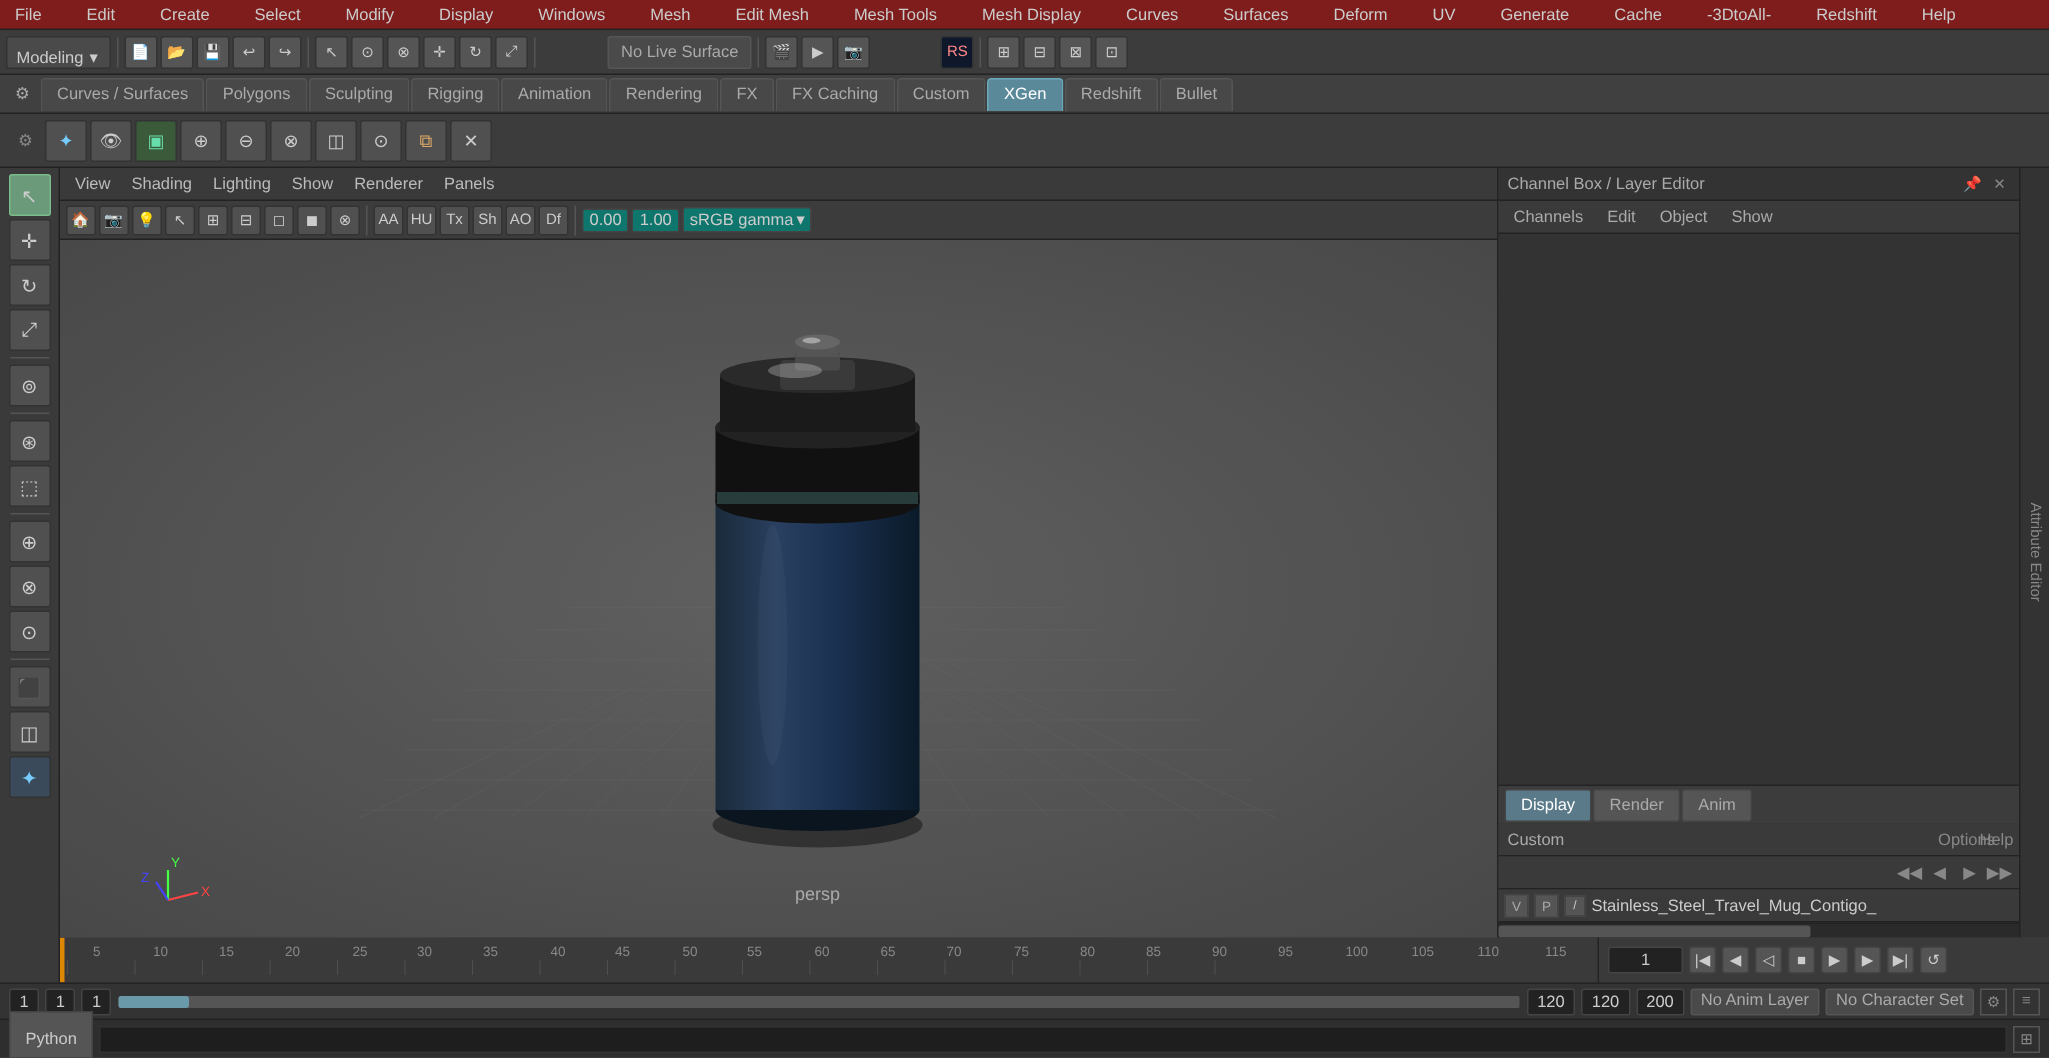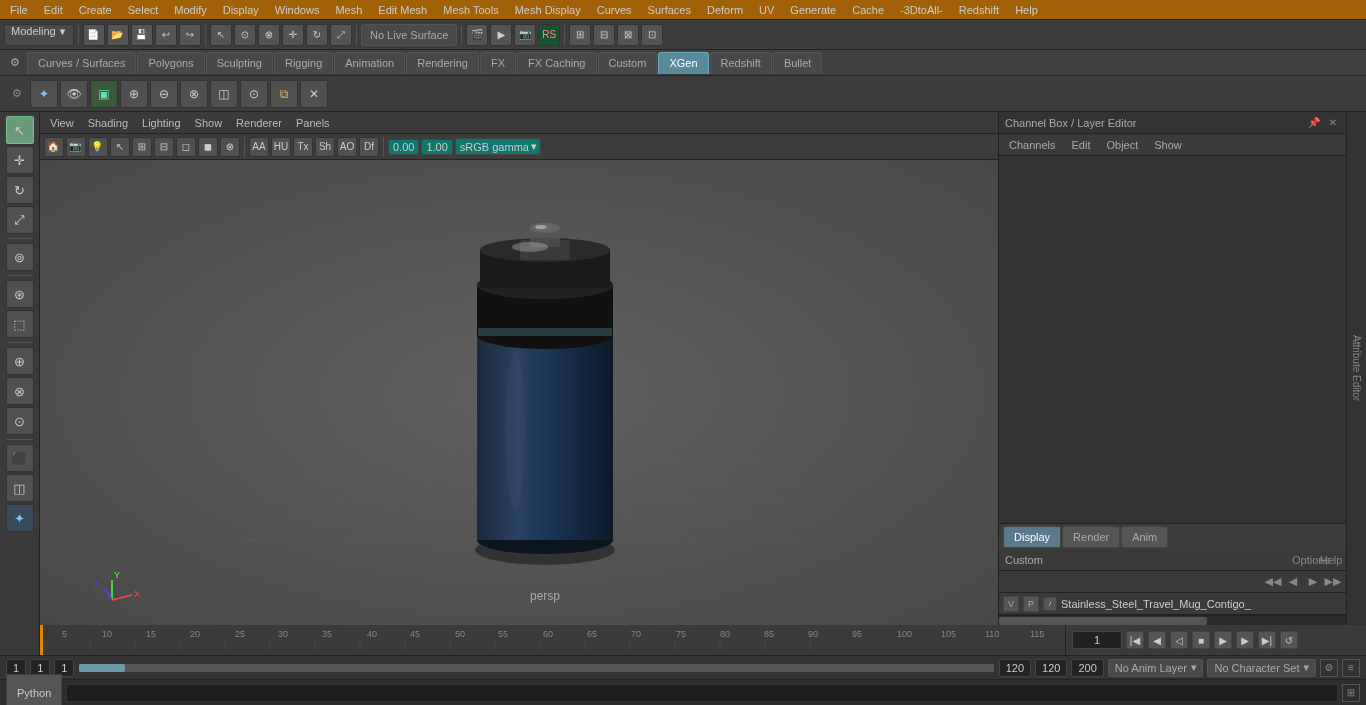--- a/index.html
+++ b/index.html
@@ -10,25 +10,25 @@
       background: #3c3c3c;
       font-family: Arial, sans-serif;
       font-size: 11px;
       color: #cccccc;
       user-select: none;
     }
 
     
     .menu-bar {
       height: 20px;
-      background: #a16207;
+      background: #7f1d1d;
       display: flex;
       align-items: center;
       padding: 0 4px;
-      gap: 4px;
+      gap: 18px;
       border-bottom: 1px solid #222;
     }
     .menu-item {
       padding: 2px 6px;
       color: #cccccc;
       cursor: pointer;
       font-size: 11px;
     }
 
     
@@ -62,36 +62,37 @@
     }
     .toolbar-dropdown {
       height: 22px;
       background: #4a4a4a;
       border: 1px solid #333;
       border-radius: 2px;
       padding: 0 6px;
       color: #ccc;
       font-size: 11px;
       display: flex;
-      align-items: flex-start;
+      align-items: flex-end;
       gap: 4px;
       cursor: pointer;
       min-width: 70px;
     }
     .no-live-surface {
       height: 22px;
       background: #4a4a4a;
       border: 1px solid #555;
       border-radius: 2px;
       padding: 0 8px;
       color: #aaa;
       font-size: 11px;
       display: flex;
       align-items: center;
       cursor: pointer;
+      margin-left: 44px;
     }
 
     
     .mode-tabs {
       height: 26px;
       background: #404040;
       display: flex;
       align-items: center;
       padding: 0 4px;
       gap: 1px;
@@ -409,20 +410,21 @@
       border: 1px solid #555;
       border-radius: 2px;
       padding: 1px 6px;
       color: #aaa;
       font-size: 11px;
       height: 18px;
       display: flex;
       align-items: center;
       gap: 4px;
       cursor: pointer;
+      flex-direction: column;
     }
 
     
     .bottom-bar {
       height: 26px;
       background: #2e2e2e;
       display: flex;
       align-items: center;
       padding: 0 6px;
       gap: 4px;
@@ -628,21 +630,21 @@
     <div class="toolbar-btn">⊗</div>
     <div class="toolbar-btn">✛</div>
     <div class="toolbar-btn">↻</div>
     <div class="toolbar-btn">⤢</div>
     <div class="toolbar-separator"></div>
     <div class="no-live-surface">No Live Surface</div>
     <div class="toolbar-separator"></div>
     <div class="toolbar-btn">🎬</div>
     <div class="toolbar-btn">▶</div>
     <div class="toolbar-btn">📷</div>
-    <div class="toolbar-btn" style="background:#14532d; color:#f88;">RS</div>
+    <div class="toolbar-btn" style="background:#0f172a; color:#f88;margin-left:45px;">RS</div>
     <div class="toolbar-separator"></div>
     <div class="toolbar-btn">⊞</div>
     <div class="toolbar-btn">⊟</div>
     <div class="toolbar-btn">⊠</div>
     <div class="toolbar-btn">⊡</div>
   </div>
 
   <div class="mode-tabs">
     <div class="settings-icon-tab">⚙</div>
     <div class="mode-tab">Curves / Surfaces</div>

